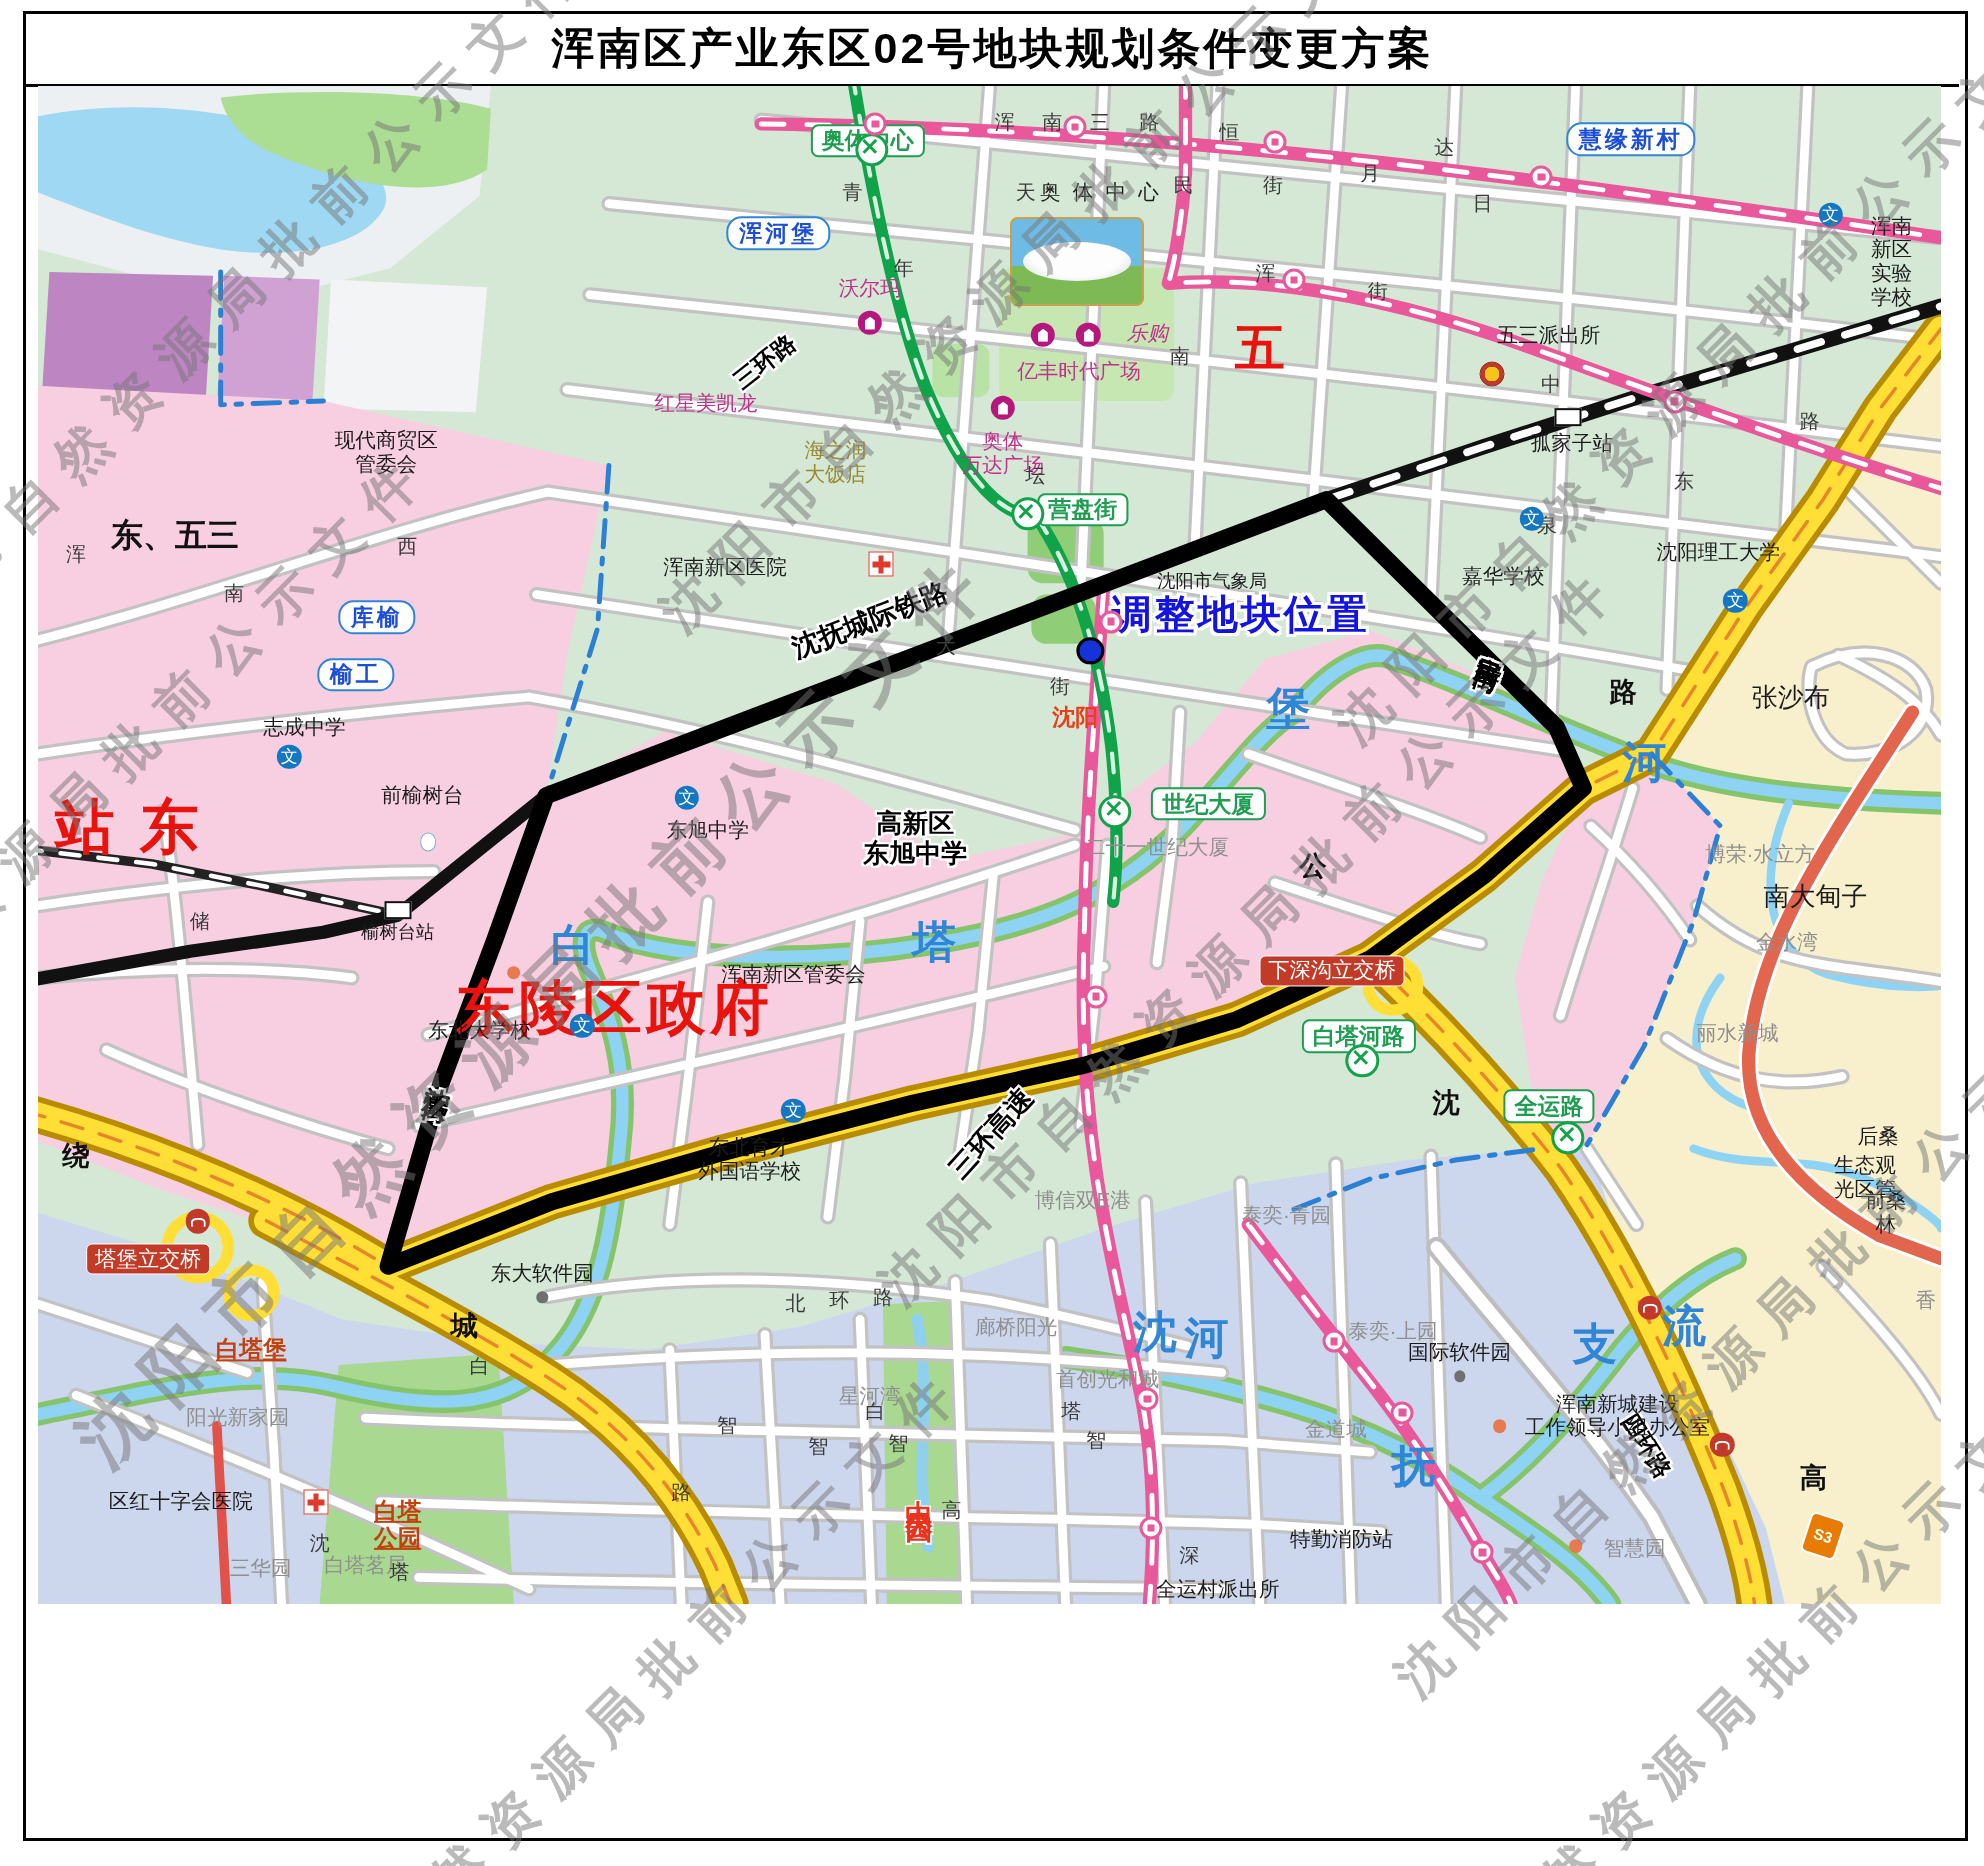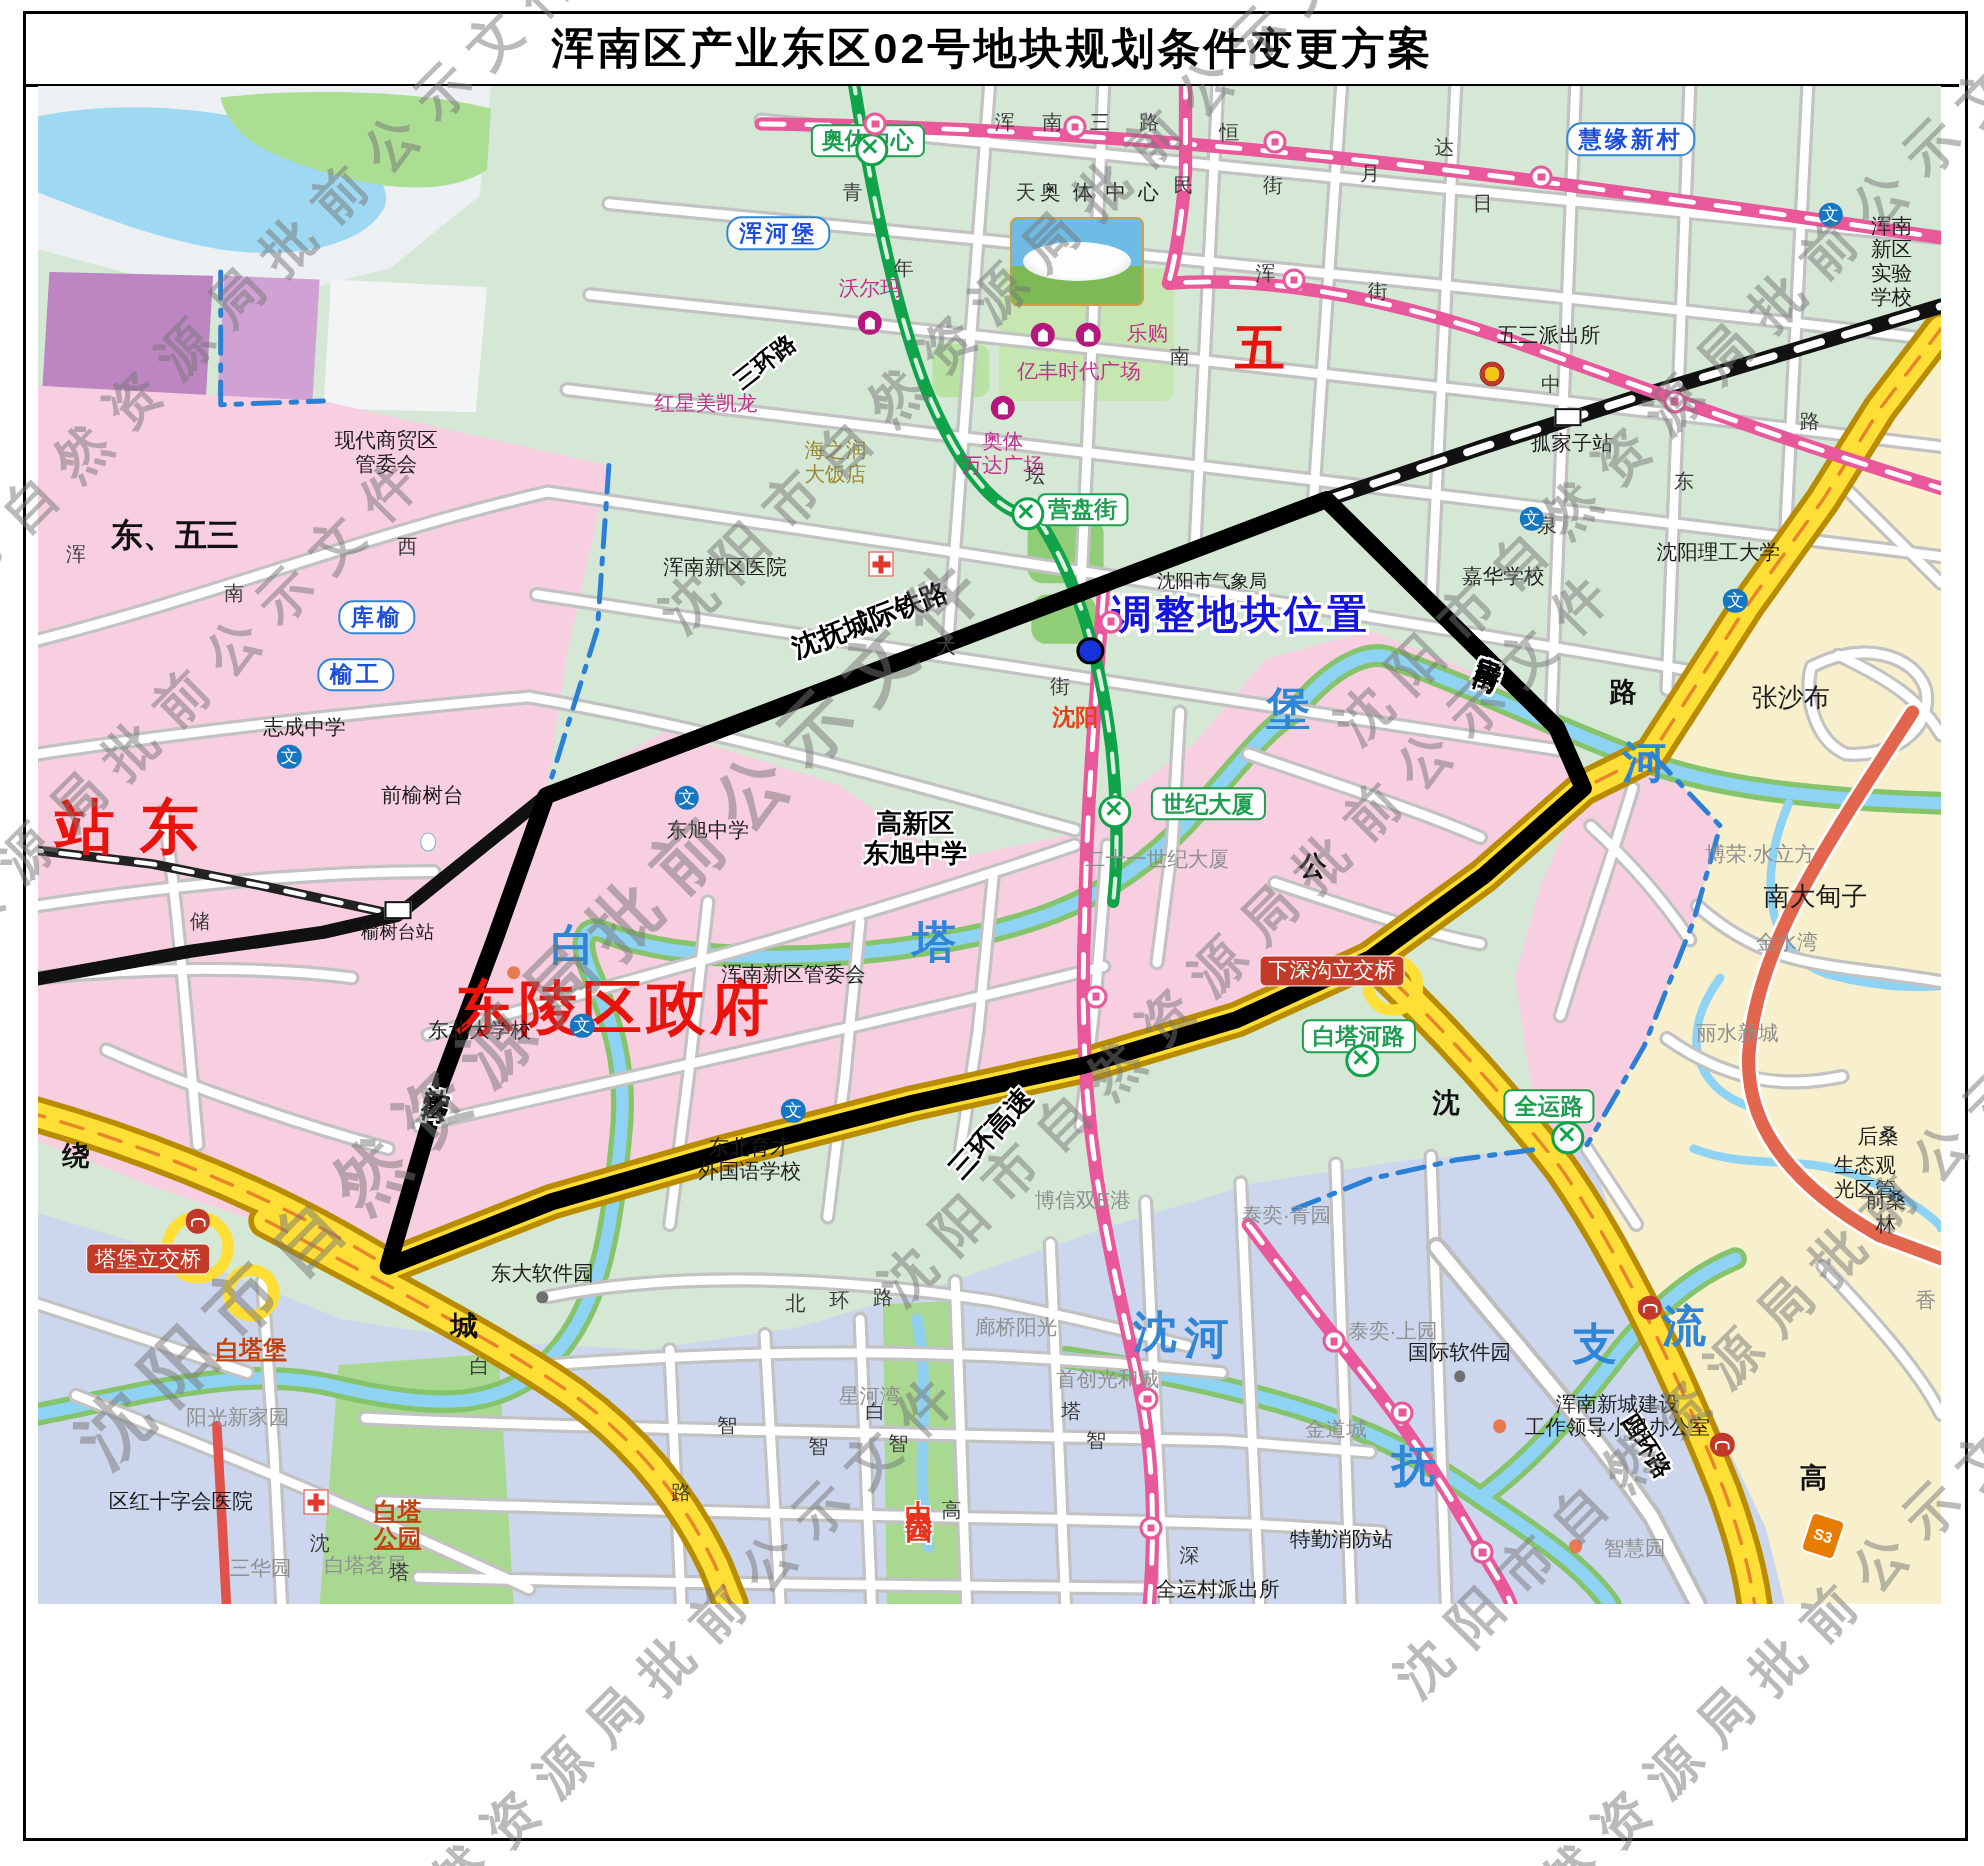--- a/index.html
+++ b/index.html
@@ -290,30 +290,30 @@
         <div class="lb road" style="left: 84.5%; top: 89.6%; transform: translate(-50%, -50%) rotate(58deg);">四环路</div>
         <div class="lb road" style="left: 46.1%; top: 49.6%; font-size: 26px;">高新区
 东旭中学</div>
         <div class="lb adjust" style="left: 63.2%; top: 34.8%;">调整地块位置</div>
         <div class="lb bigred" style="left: 30.3%; top: 60.8%;">东陵区政府</div>
         <div class="lb bigred" style="left: 4.8%; top: 48.9%;">站 东</div>
         <div class="lb bigred2" style="left: 64.2%; top: 17.3%;">五</div>
         <div class="lb bigblk" style="left: 7.2%; top: 29.6%;">东、五三</div>
         <div class="lb mag" style="left: 35.1%; top: 20.9%;">红星美凯龙</div>
         <div class="lb mag" style="left: 43.7%; top: 13.3%;">沃尔玛</div>
-        <div class="lb mag" style="left: 58.3%; top: 16.3%;">乐购</div>
+        <div class="lb mag" style="left: 58.3%; top: 16.3%; font-style: italic;">乐购</div>
         <div class="lb mag" style="left: 54.7%; top: 18.8%;">亿丰时代广场</div>
         <div class="lb mag" style="left: 50.7%; top: 24.2%;">奥体
 万达广场</div>
         <div class="lb gold" style="left: 41.9%; top: 24.8%;">海之润
 大饭店</div>
         <div class="lb poi sp" style="left: 56.1%; top: 7%;">奥体中心</div>
         <div class="lb poi" style="left: 61.7%; top: 32.6%; font-size: 18.3px;">沈阳市气象局</div>
         <div class="lb redsta" style="left: 54.5%; top: 41.6%;">沈阳</div>
-        <div class="lb gray" style="left: 58.8%; top: 50.1%; margin-top: 12px;">二十一世纪大厦</div>
+        <div class="lb gray" style="left: 58.8%; top: 50.1%;">二十一世纪大厦</div>
         <div class="lb poi" style="left: 18.3%; top: 24.1%;">现代商贸区
 管委会</div>
         <div class="lb poi" style="left: 36.1%; top: 31.7%;">浑南新区医院</div>
         <div class="lb poi" style="left: 14%; top: 42.2%;">志成中学</div>
         <div class="lb poi" style="left: 20.2%; top: 46.7%;">前榆树台</div>
         <div class="lb poi" style="left: 18.9%; top: 55.7%; font-size: 18.3px;">榆树台站</div>
         <div class="lb poi" style="left: 35.2%; top: 49%;">东旭中学</div>
         <div class="lb poi" style="left: 23.2%; top: 62.2%;">东北大学校</div>
         <div class="lb poi" style="left: 39.7%; top: 58.5%;">浑南新区管委会</div>
         <div class="lb poi" style="left: 37.4%; top: 70.7%;">东北育才

